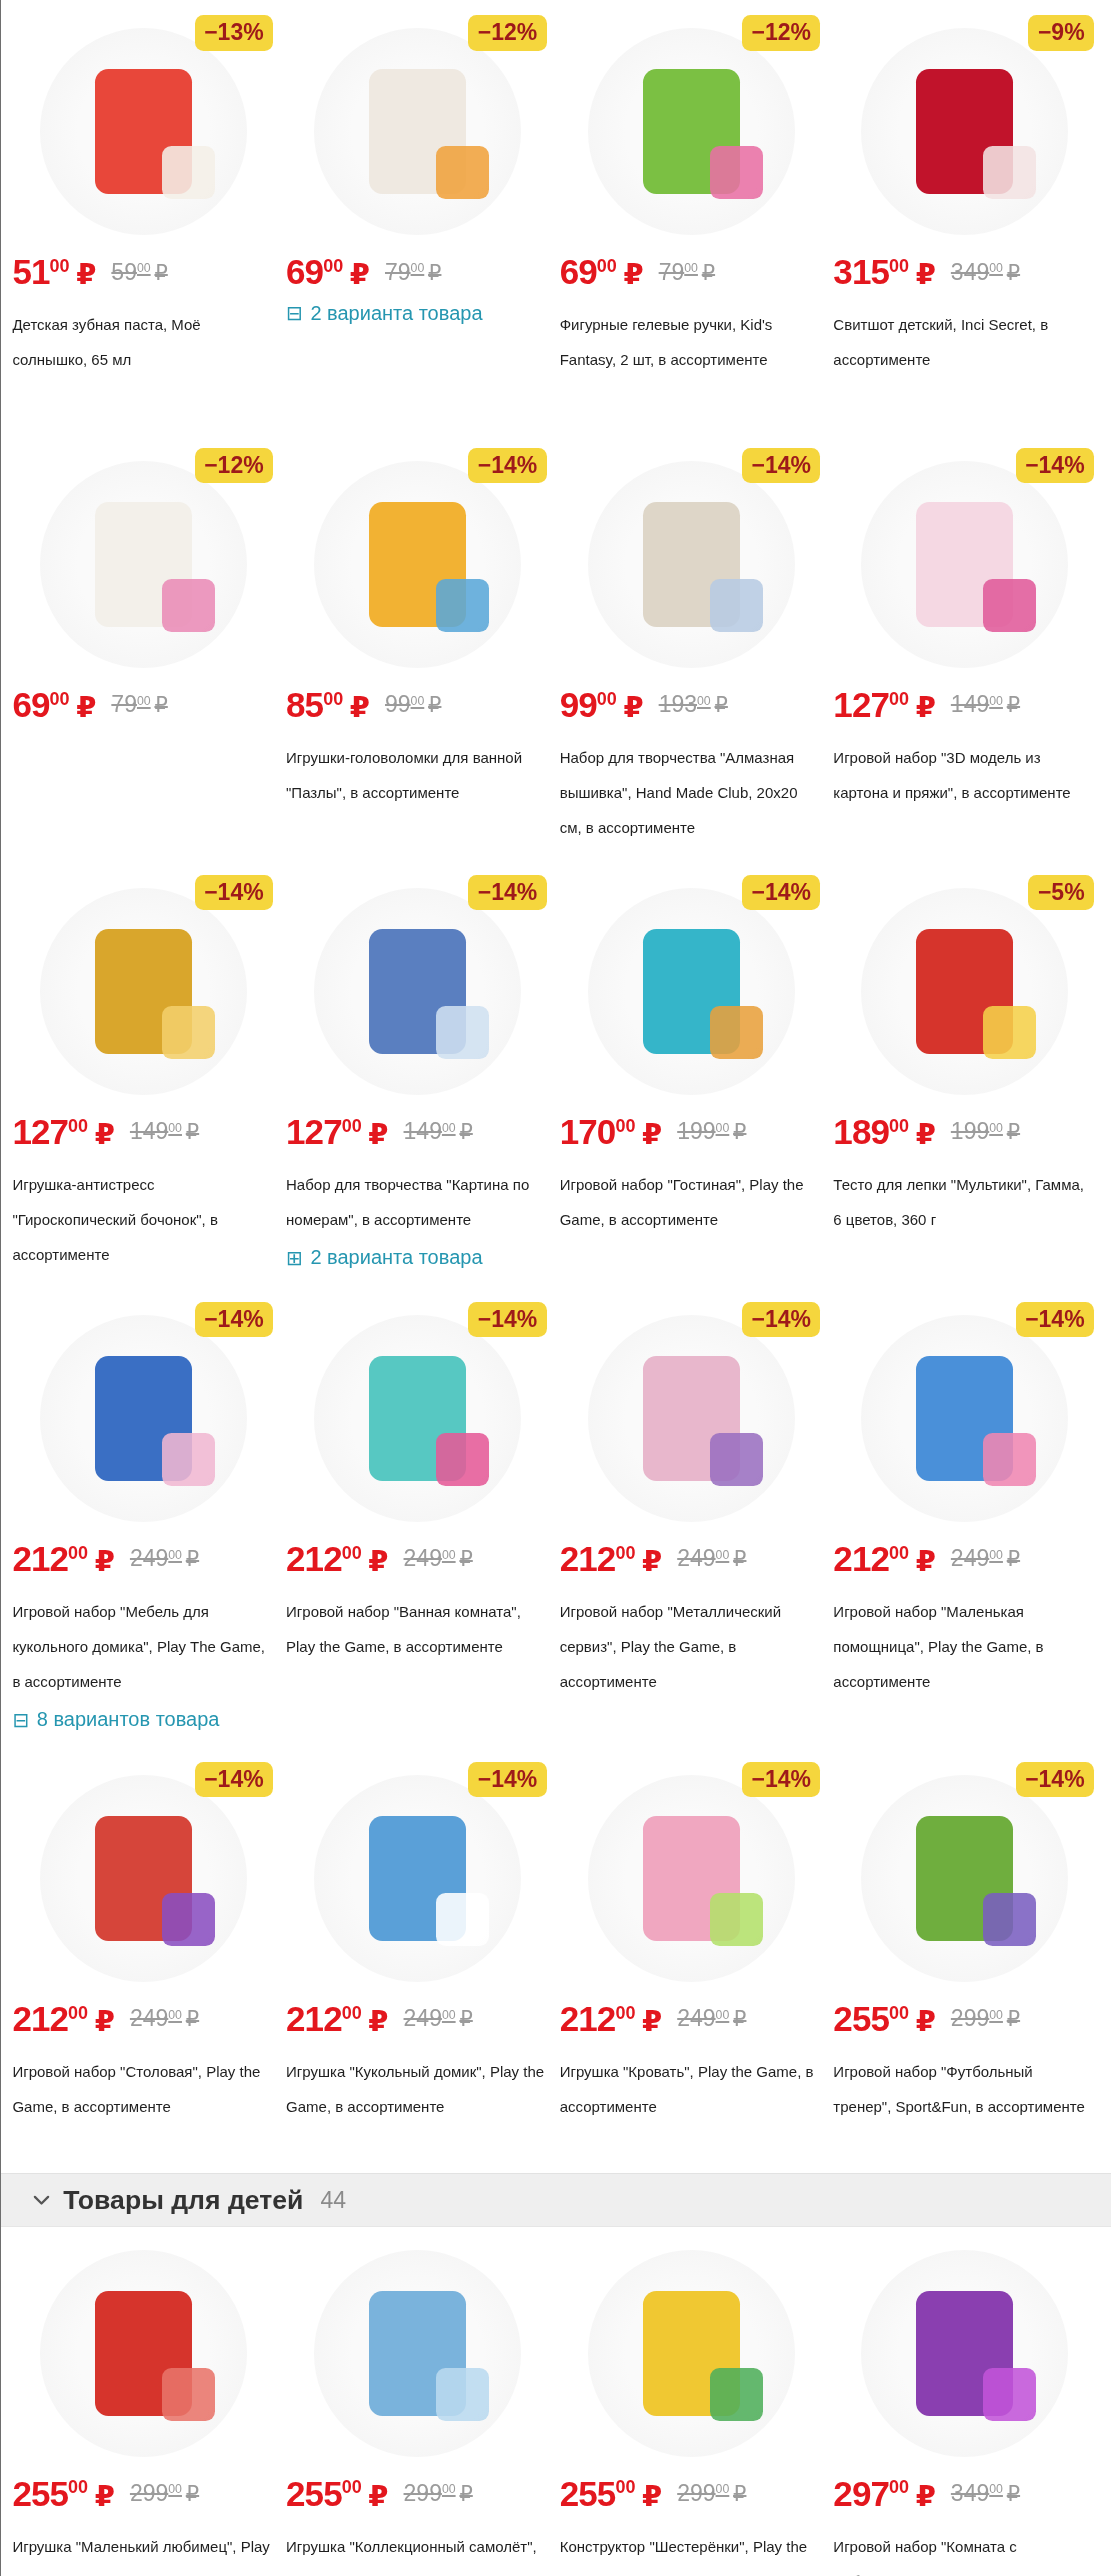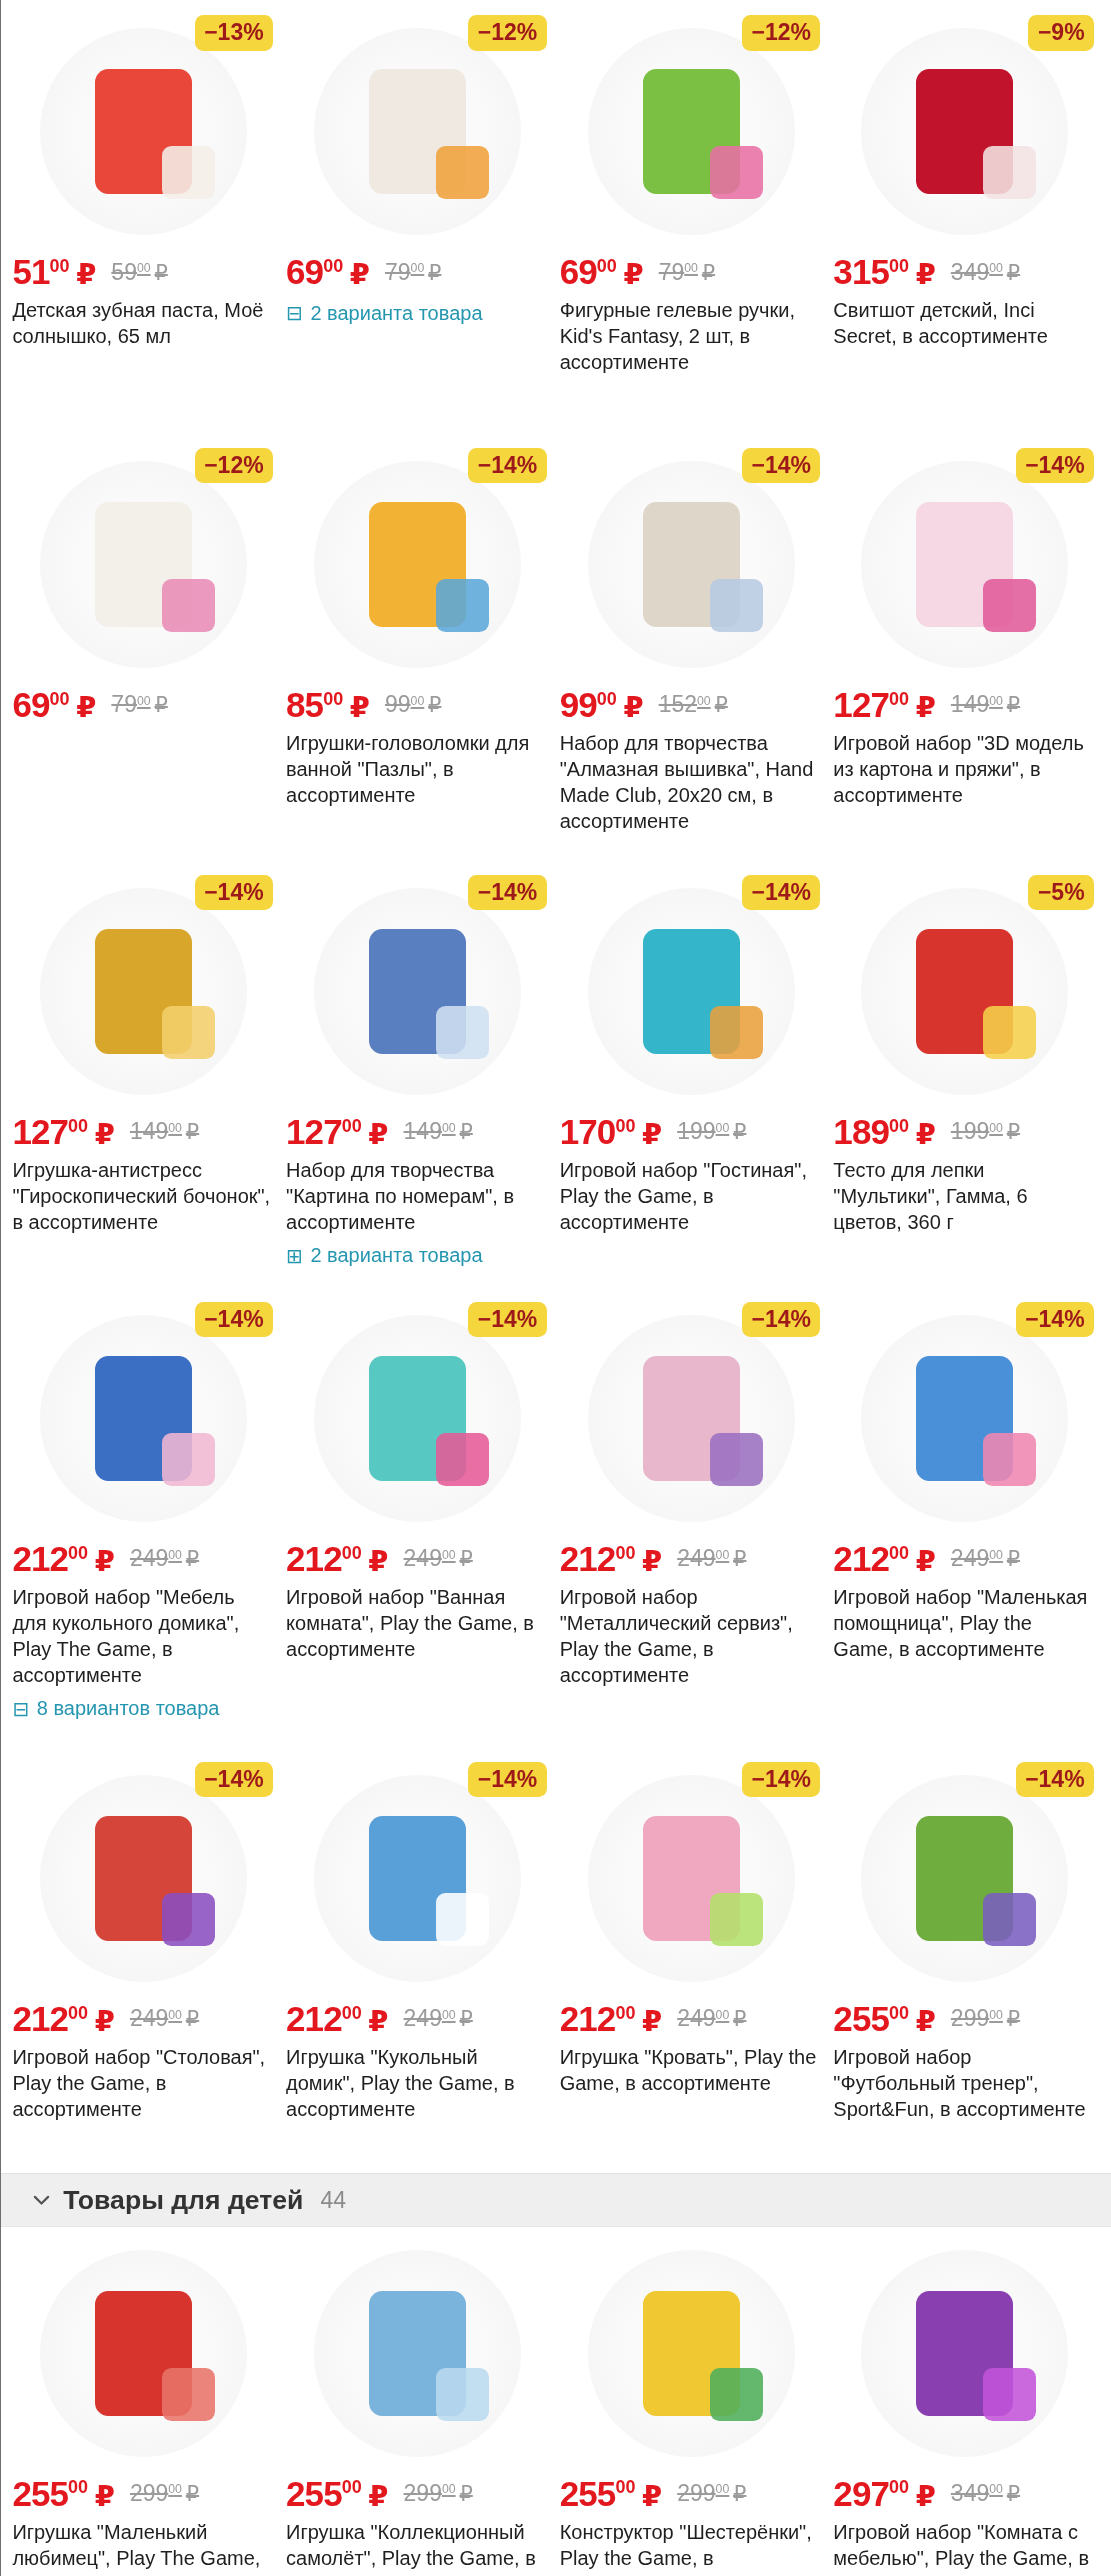--- a/index.html
+++ b/index.html
@@ -49,22 +49,22 @@
   .p-int { font-size: 35px; letter-spacing: -0.9px; }
   .p-kop { font-size: 18px; position: relative; top: -12.3px; line-height: 0; }
   .p-rub { font-size: 29px; margin-left: 6.6px; }
   .old {
     color: #9B9B9B; font-size: 23px; white-space: nowrap;
     text-decoration: line-through; text-decoration-thickness: 1.9px;
   }
   .o-kop { font-size: 12.3px; position: relative; top: -7.6px; line-height: 0; }
   .o-rub { font-size: 21px; margin-left: 3.8px; }
   .desc {
-    font-size: 20px; line-height: 26px; color: #1f1f1f;
-    margin-top: 5px; padding-right: 3.8px; cursor: pointer;
+    font-size: 15px; line-height: 35px; color: #1f1f1f;
+    margin-top: 15px; padding-right: 3.8px; cursor: pointer;
   }
   .variants {
     color: #2596B0; font-size: 20px; margin-top: 9.5px;
     display: flex; align-items: center; gap: 7.6px; cursor: pointer;
     text-decoration: none;
   }
   .v-icon { font-size: 20px; line-height: 1; }
   .section-bar {
     background: #EFEFEF; border-top: 0.9px solid #E2E2E2; border-bottom: 0.9px solid #E6E6E6;
     height: 54px; display: flex; align-items: center; gap: 13.3px;
@@ -170,21 +170,21 @@
   <div class="card">
     <div class="badge">−14%</div>
     <div class="imgwrap">
         <div class="circle">
           <div class="blob" style="background: rgb(222, 214, 200);"></div>
           <div class="accent" style="background: rgb(183, 203, 227);"></div>
         </div>
       </div>
     <div class="price-line">
       <span class="price"><span class="p-int">99</span><span class="p-kop">00</span><span class="p-rub">₽</span></span>
-      <span class="old"><span class="o-int">152</span><span class="o-kop">00</span><span class="o-rub">₽</span></span>
+      <span class="old"><span class="o-int">193</span><span class="o-kop">00</span><span class="o-rub">₽</span></span>
     </div>
     <div class="desc">Набор для творчества "Алмазная вышивка", Hand Made Club, 20x20 см, в ассортименте</div>
   </div>
   <div class="card">
     <div class="badge">−14%</div>
     <div class="imgwrap">
         <div class="circle">
           <div class="blob" style="background: rgb(245, 216, 227);"></div>
           <div class="accent" style="background: rgb(224, 90, 154);"></div>
         </div>

